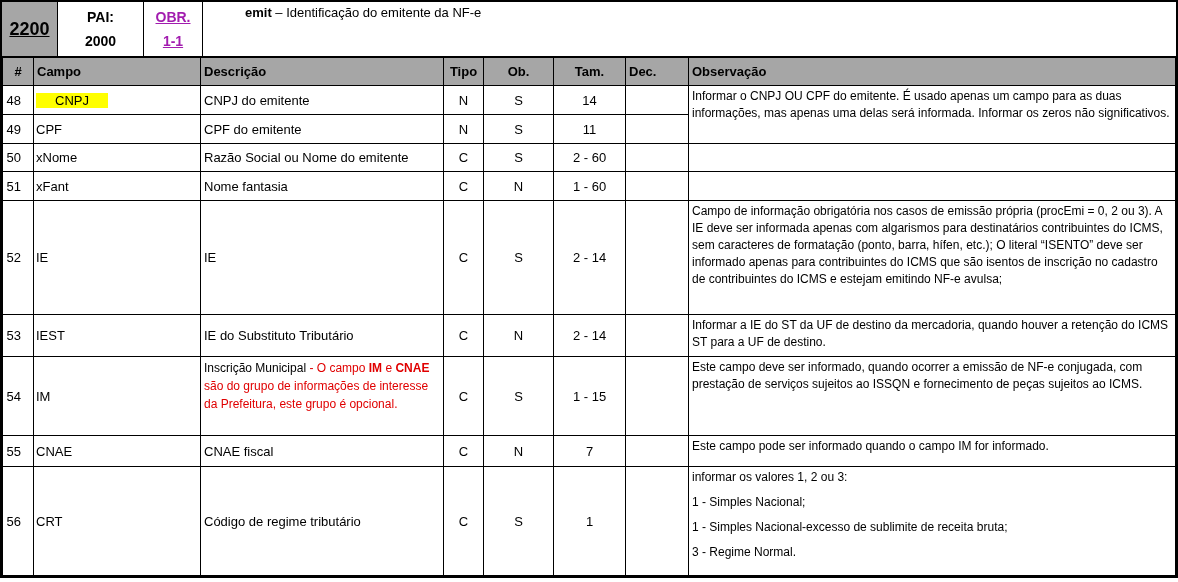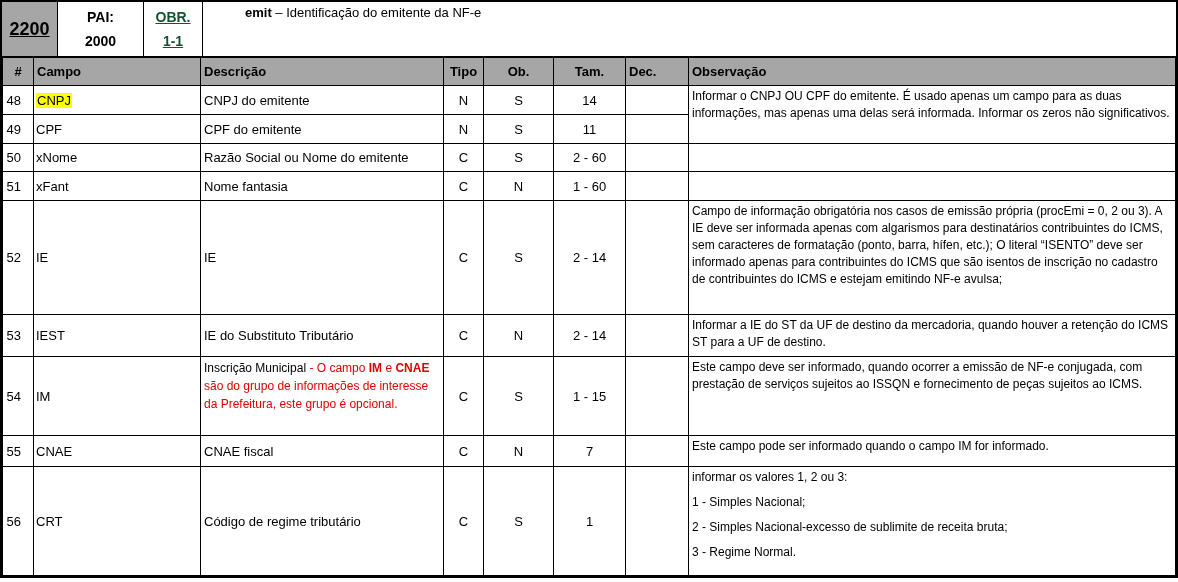--- a/index.html
+++ b/index.html
@@ -7,39 +7,39 @@
   .sheet{width:1174px;border:2px solid #000;margin:0;}
   
   .topband{display:flex;height:54px;border-bottom:1px solid #000;background:#fff;}
   .tb-cell{border-right:1px solid #000;box-sizing:border-box;}
   .tb-id{width:56px;background:#a6a6a6;display:flex;align-items:center;justify-content:center;
     font-weight:bold;font-size:18px;}
   .tb-id span{text-decoration:underline;}
   .tb-pai{width:86px;display:flex;flex-direction:column;justify-content:space-evenly;
     align-items:center;font-weight:bold;font-size:14px;}
   .tb-obr{width:59px;display:flex;flex-direction:column;justify-content:space-evenly;
-    align-items:center;font-weight:bold;font-size:14px;color:#14532d;}
+    align-items:center;font-weight:bold;font-size:14px;color:#a21caf;}
   .tb-obr div{text-decoration:underline;}
   .tb-title{flex:1;border-right:none;padding:3px 4px;font-size:13px;line-height:16px;}
   .tb-title b{font-weight:bold;margin-left:38px;}
   
   table{border-collapse:collapse;table-layout:fixed;width:100%;}
   th,td{border:1px solid #000;box-sizing:border-box;overflow:hidden;}
   thead th{background:#a6a6a6;height:28px;font-size:13px;font-weight:bold;
     text-align:left;padding:2px 3px;vertical-align:middle;}
   thead th.c{text-align:center;}
   td{font-size:13px;padding:1px 3px;vertical-align:middle;}
   td.num{text-align:right;padding-right:12px;}
   td.campo{padding-left:2px;}
   td.c{text-align:center;}
   td.obs{font-size:12px;line-height:17px;vertical-align:top;padding:2px 3px;}
   td.desc-rich{font-size:12px;line-height:18px;vertical-align:top;padding-top:2px;}
   .red{color:#e00000;}
   .red b{font-weight:bold;}
-  .hl{background:#ffff00;padding:0 1px;}
+  .hl{background:#ffff00;padding:0 19px;}
   .obs p{margin:0 0 8px 0;}
   .obs p:last-child{margin-bottom:12px;}
 </style>
 </head>
 <body>
 
 <div class="sheet">
 
   <div class="topband">
     <div class="tb-cell tb-id">
@@ -165,19 +165,19 @@
         <td class="num">56</td>
         <td class="campo">CRT</td>
         <td>Código de regime tributário</td>
         <td class="c">C</td>
         <td class="c">S</td>
         <td class="c">1</td>
         <td></td>
         <td class="obs">
           <p>informar os valores 1, 2 ou 3:</p>
           <p>1 - Simples Nacional;</p>
-          <p>2 - Simples Nacional-excesso de sublimite de receita bruta;</p>
+          <p>1 - Simples Nacional-excesso de sublimite de receita bruta;</p>
           <p>3 - Regime Normal.</p>
         </td>
       </tr>
     </tbody>
   </table>
 </div>
 
 </body></html>

